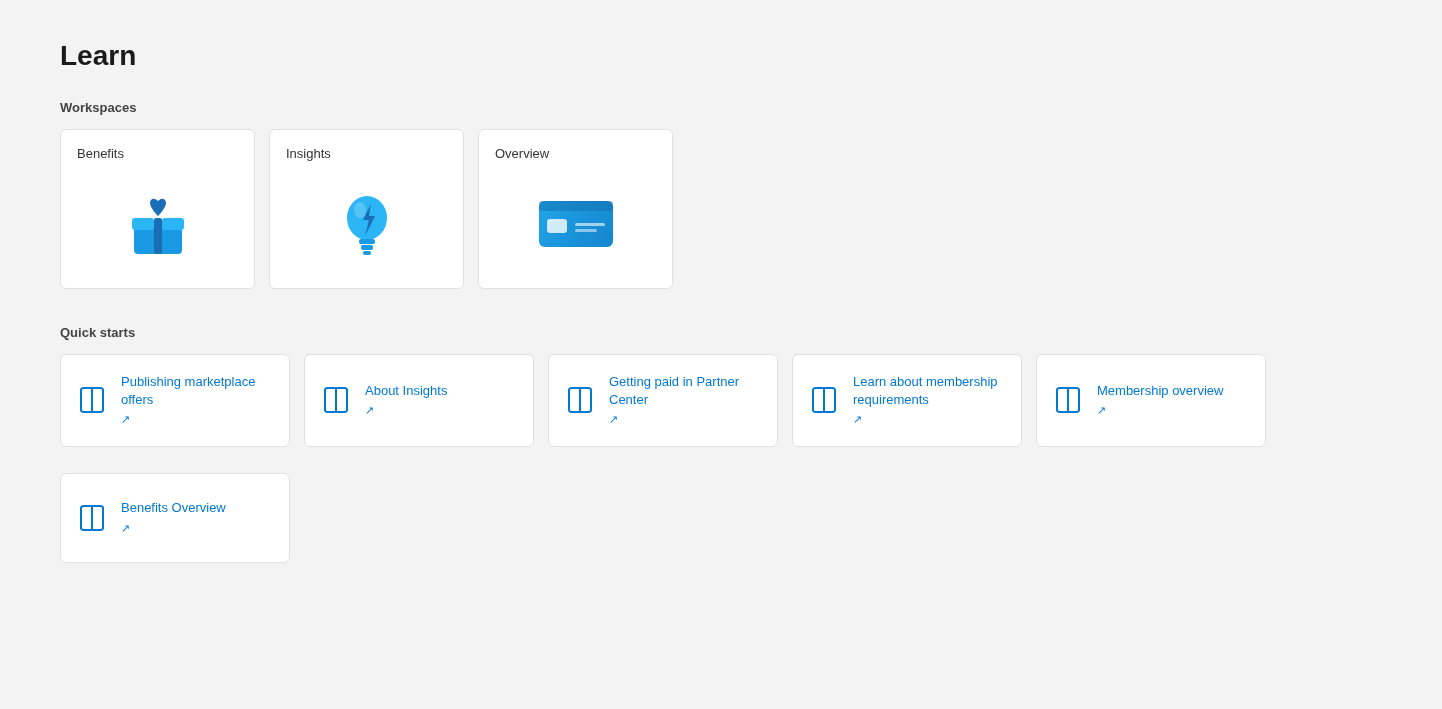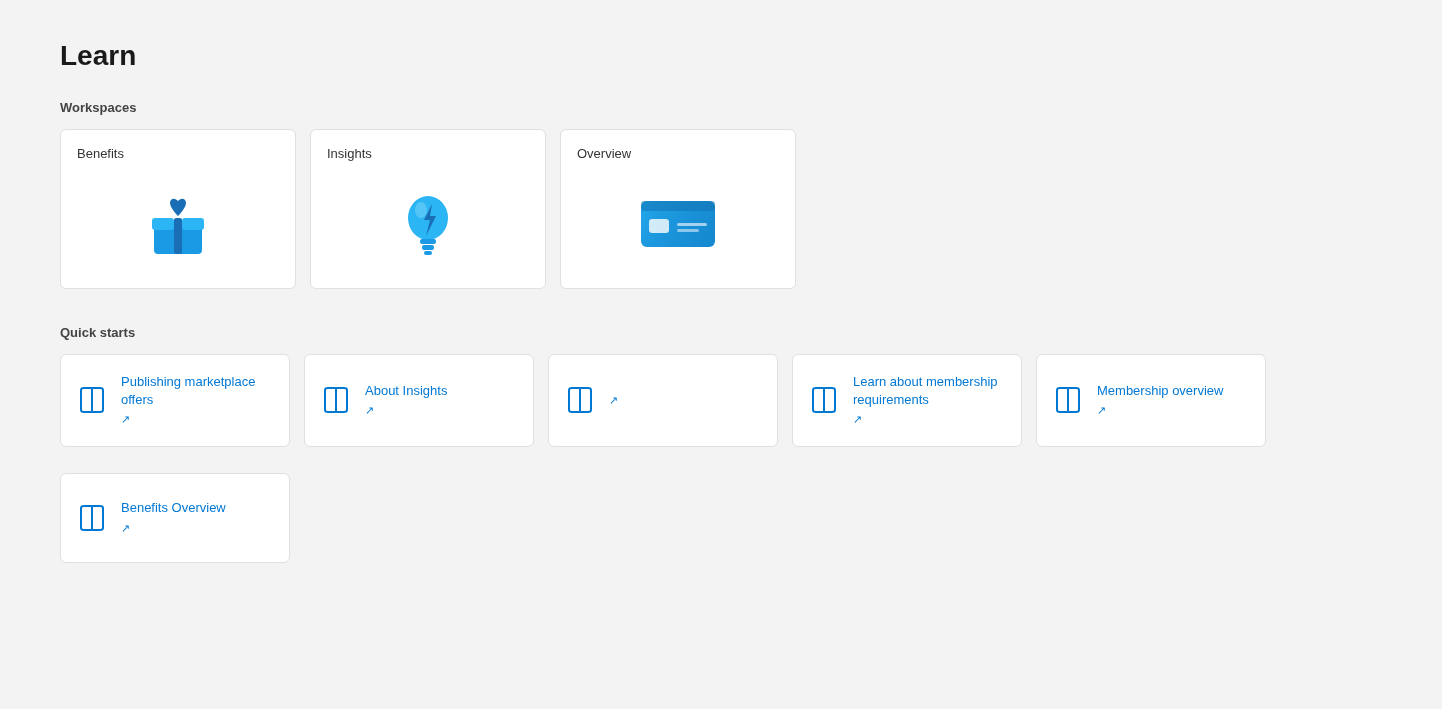--- a/index.html
+++ b/index.html
@@ -23,21 +23,21 @@
     }
     .workspaces-row {
       display: flex;
       gap: 14px;
       margin-bottom: 36px;
     }
     .workspace-card {
       background: #fff;
       border-radius: 6px;
       border: 1px solid #e0e0e0;
-      width: 236px;
+      width: 195px;
       min-height: 160px;
       padding: 16px 16px 20px 16px;
       display: flex;
       flex-direction: column;
       align-items: flex-start;
       cursor: pointer;
       position: relative;
     }
     .workspace-card.selected {
       border: 2.5px solid #d32f2f;
@@ -200,20 +200,21 @@
   </div>
       <div class="quick-card">
     <div class="quick-card-icon">
       <svg width="30" height="28" viewBox="0 0 30 28" fill="none">
         <path d="M4 4 C4 4 4 2 7 2 L15 2 L15 26 L7 26 C4 26 4 24 4 24 Z" stroke="#0078d4" stroke-width="2" fill="none"></path>
         <path d="M26 4 C26 4 26 2 23 2 L15 2 L15 26 L23 26 C26 26 26 24 26 24 Z" stroke="#0078d4" stroke-width="2" fill="none"></path>
         <line x1="15" y1="2" x2="15" y2="26" stroke="#0078d4" stroke-width="1.5"></line>
       </svg>
     </div>
     <div class="quick-card-text">
+      <span>Getting paid in Partner Center</span>
       <span class="link-icon">↗</span>
     </div>
   </div>
       <div class="quick-card">
     <div class="quick-card-icon">
       <svg width="30" height="28" viewBox="0 0 30 28" fill="none">
         <path d="M4 4 C4 4 4 2 7 2 L15 2 L15 26 L7 26 C4 26 4 24 4 24 Z" stroke="#0078d4" stroke-width="2" fill="none"></path>
         <path d="M26 4 C26 4 26 2 23 2 L15 2 L15 26 L23 26 C26 26 26 24 26 24 Z" stroke="#0078d4" stroke-width="2" fill="none"></path>
         <line x1="15" y1="2" x2="15" y2="26" stroke="#0078d4" stroke-width="1.5"></line>
       </svg>

